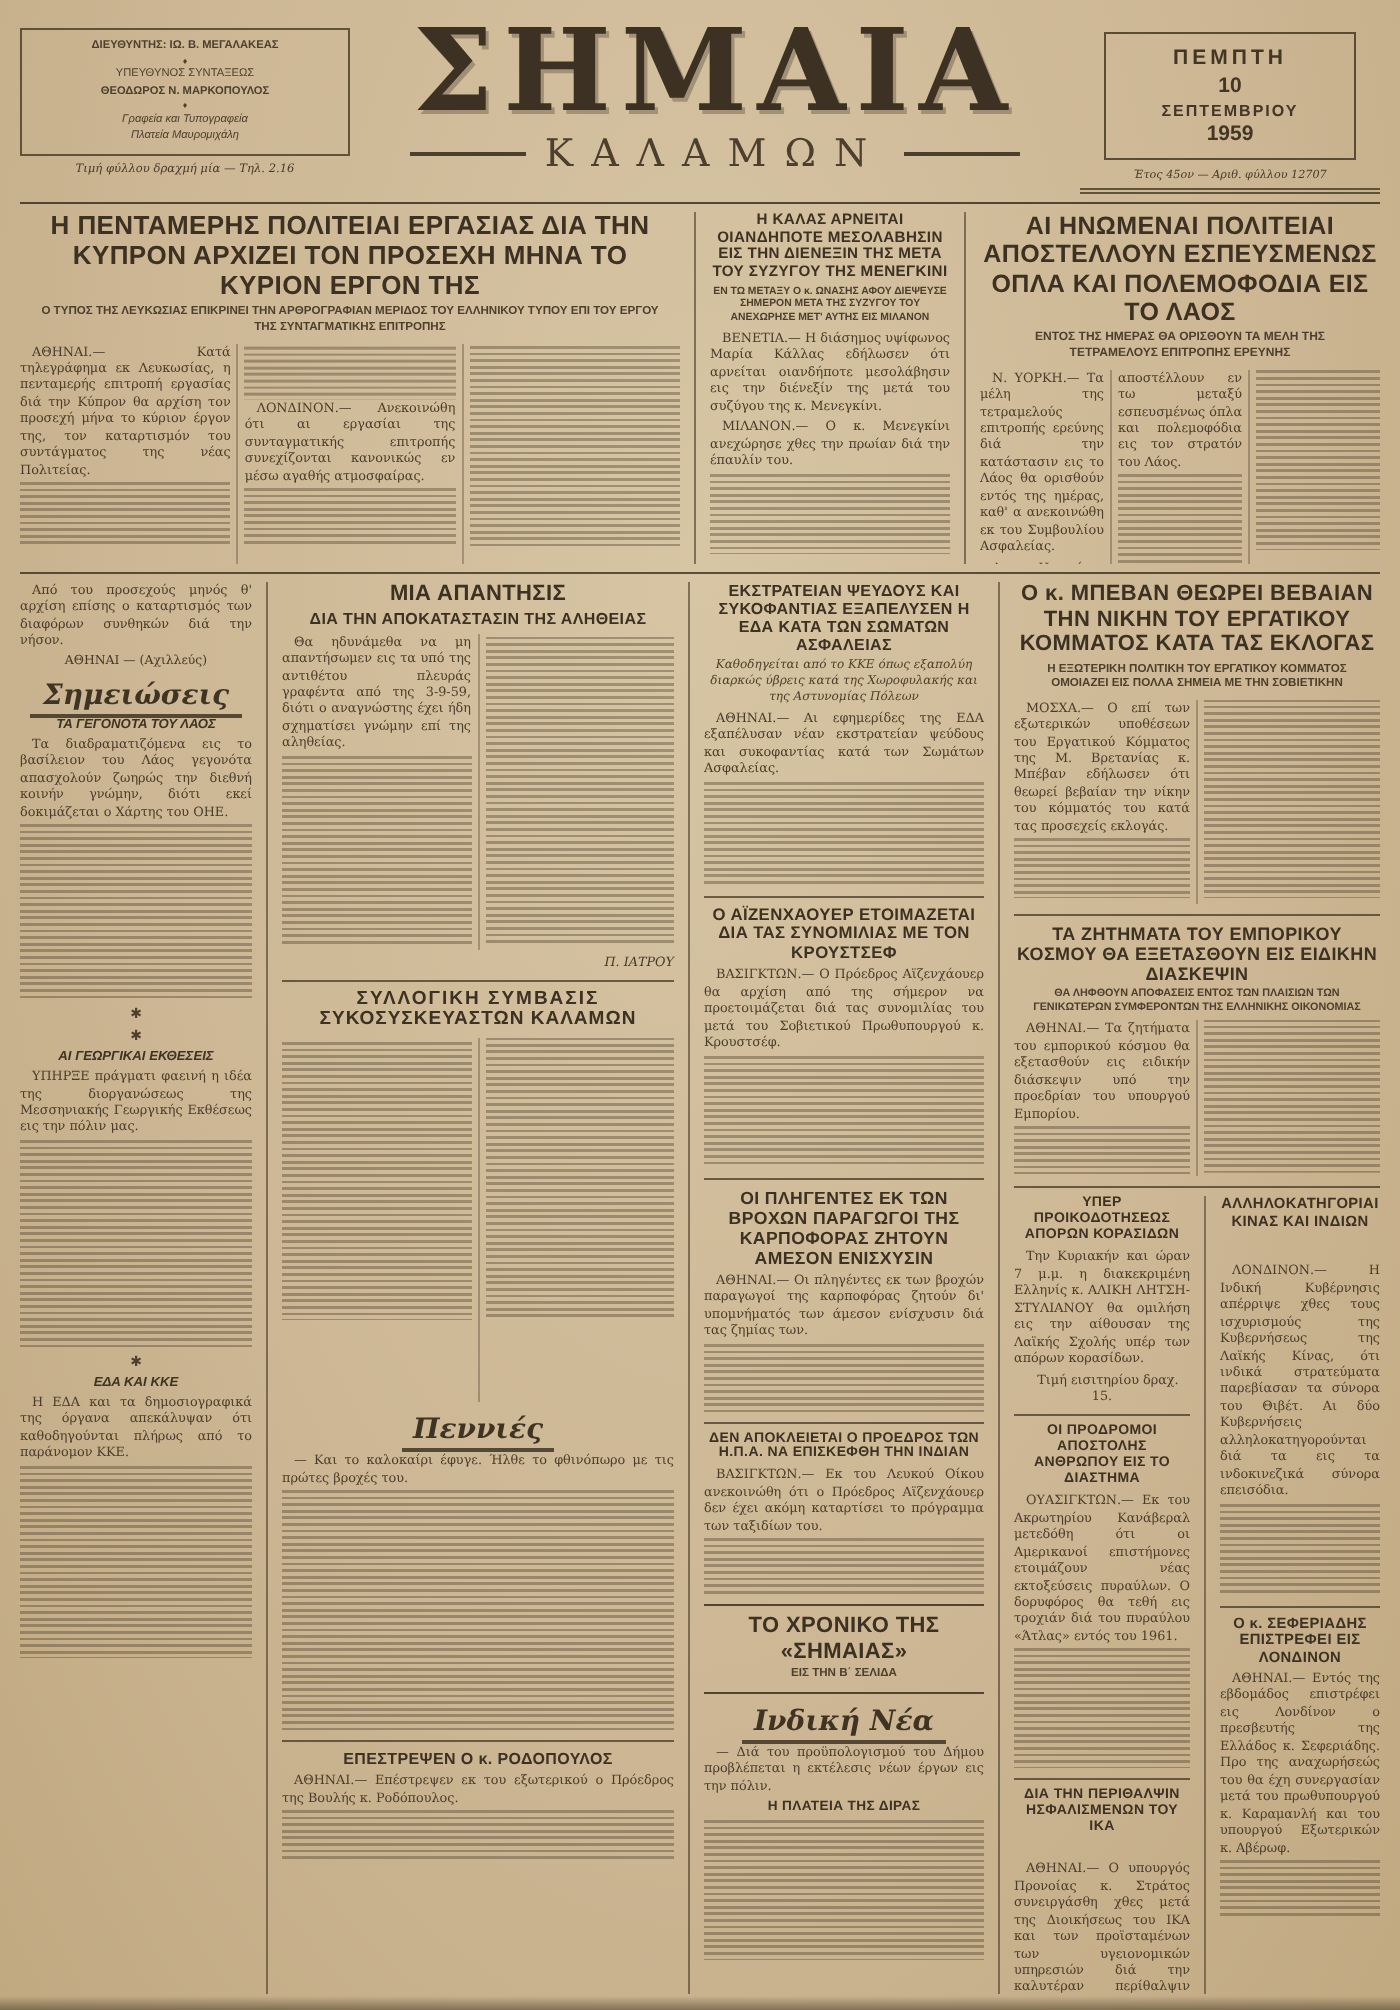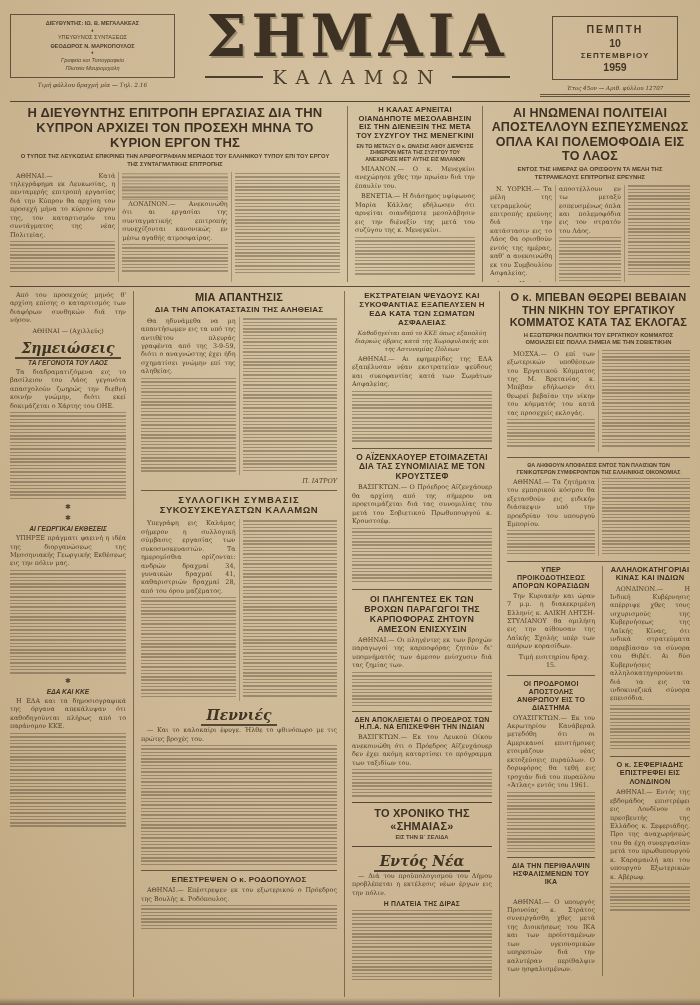--- a/index.html
+++ b/index.html
@@ -106,36 +106,36 @@
       </div>
       <div class="issue-line">Έτος 45ον — Αριθ. φύλλου 12707</div>
     </div>
   </div>
 
   <div class="mast-rule"></div>
 
   <div class="top-band">
 
     <div>
-      <div class="hl" style="font-size:13px">Η ΔΙΕΥΘΥΝΤΗΣ ΕΠΙΤΡΟΠΗ ΕΡΓΑΣΙΑΣ ΔΙΑ ΤΗΝ ΚΥΠΡΟΝ ΑΡΧΙΖΕΙ ΤΟΝ ΠΡΟΣΕΧΗ ΜΗΝΑ ΤΟ ΚΥΡΙΟΝ ΕΡΓΟΝ ΤΗΣ</div>
+      <div class="hl" style="font-size:13px">Η ΠΕΝΤΑΜΕΡΗΣ ΠΟΛΙΤΕΙΑΙ ΕΡΓΑΣΙΑΣ ΔΙΑ ΤΗΝ ΚΥΠΡΟΝ ΑΡΧΙΖΕΙ ΤΟΝ ΠΡΟΣΕΧΗ ΜΗΝΑ ΤΟ ΚΥΡΙΟΝ ΕΡΓΟΝ ΤΗΣ</div>
       <div class="sub" style="font-size:5.8px;margin:3px 8px">Ο ΤΥΠΟΣ ΤΗΣ ΛΕΥΚΩΣΙΑΣ ΕΠΙΚΡΙΝΕΙ ΤΗΝ ΑΡΘΡΟΓΡΑΦΙΑΝ ΜΕΡΙΔΟΣ ΤΟΥ ΕΛΛΗΝΙΚΟΥ ΤΥΠΟΥ ΕΠΙ ΤΟΥ ΕΡΓΟΥ ΤΗΣ ΣΥΝΤΑΓΜΑΤΙΚΗΣ ΕΠΙΤΡΟΠΗΣ</div>
       <div class="bt cols-3" style="height:118px;overflow:hidden">
         <p>ΑΘΗΝΑΙ.— Κατά τηλεγράφημα εκ Λευκωσίας, η πενταμερής επιτροπή εργασίας διά την Κύπρον θα αρχίση τον προσεχή μήνα το κύριον έργον της, τον καταρτισμόν του συντάγματος της νέας Πολιτείας.</p>
         <div class="ink" style="height:60px"></div>
         <p>ΛΟΝΔΙΝΟΝ.— Ανεκοινώθη ότι αι εργασίαι της συνταγματικής επιτροπής συνεχίζονται κανονικώς εν μέσω αγαθής ατμοσφαίρας.</p>
         <div class="ink" style="height:130px"></div>
       </div>
     </div>
 
     <div>
       <div class="hl" style="font-size:7.6px">Η ΚΑΛΑΣ ΑΡΝΕΙΤΑΙ ΟΙΑΝΔΗΠΟΤΕ ΜΕΣΟΛΑΒΗΣΙΝ ΕΙΣ ΤΗΝ ΔΙΕΝΕΞΙΝ ΤΗΣ ΜΕΤΑ ΤΟΥ ΣΥΖΥΓΟΥ ΤΗΣ ΜΕΝΕΓΚΙΝΙ</div>
       <div class="sub" style="font-size:5.2px;margin:2px 0">ΕΝ ΤΩ ΜΕΤΑΞΥ Ο κ. ΩΝΑΣΗΣ ΑΦΟΥ ΔΙΕΨΕΥΣΕ ΣΗΜΕΡΟΝ ΜΕΤΑ ΤΗΣ ΣΥΖΥΓΟΥ ΤΟΥ ΑΝΕΧΩΡΗΣΕ ΜΕΤ' ΑΥΤΗΣ ΕΙΣ ΜΙΛΑΝΟΝ</div>
       <div class="bt" style="height:112px;overflow:hidden">
+        <p>ΒΕΝΕΤΙΑ.— Η διάσημος υψίφωνος Μαρία Κάλλας εδήλωσεν ότι αρνείται οιανδήποτε μεσολάβησιν εις την διένεξίν της μετά του συζύγου της κ. Μενεγκίνι.</p>
         <p>ΜΙΛΑΝΟΝ.— Ο κ. Μενεγκίνι ανεχώρησε χθες την πρωίαν διά την έπαυλίν του.</p>
-        <p>ΒΕΝΕΤΙΑ.— Η διάσημος υψίφωνος Μαρία Κάλλας εδήλωσεν ότι αρνείται οιανδήποτε μεσολάβησιν εις την διένεξίν της μετά του συζύγου της κ. Μενεγκίνι.</p>
         <div class="ink" style="height:40px"></div>
       </div>
     </div>
 
     <div>
       <div class="hl" style="font-size:12.5px">ΑΙ ΗΝΩΜΕΝΑΙ ΠΟΛΙΤΕΙΑΙ ΑΠΟΣΤΕΛΛΟΥΝ ΕΣΠΕΥΣΜΕΝΩΣ ΟΠΛΑ ΚΑΙ ΠΟΛΕΜΟΦΟΔΙΑ ΕΙΣ ΤΟ ΛΑΟΣ</div>
       <div class="sub" style="font-size:6px;margin:3px 10px">ΕΝΤΟΣ ΤΗΣ ΗΜΕΡΑΣ ΘΑ ΟΡΙΣΘΟΥΝ ΤΑ ΜΕΛΗ ΤΗΣ ΤΕΤΡΑΜΕΛΟΥΣ ΕΠΙΤΡΟΠΗΣ ΕΡΕΥΝΗΣ</div>
       <div class="bt cols-3" style="height:112px;overflow:hidden">
         <p>Ν. ΥΟΡΚΗ.— Τα μέλη της τετραμελούς επιτροπής ερεύνης διά την κατάστασιν εις το Λάος θα ορισθούν εντός της ημέρας, καθ' α ανεκοινώθη εκ του Συμβουλίου Ασφαλείας.</p>
         <p>Αι Ηνωμέναι Πολιτείαι αποστέλλουν εν τω μεταξύ εσπευσμένως όπλα και πολεμοφόδια εις τον στρατόν του Λάος.</p>
@@ -194,21 +194,20 @@
         </div>
         <div class="sign">Π. ΙΑΤΡΟΥ</div>
       </div>
 
       <div class="rule"></div>
 
       <div>
         <div class="hl" style="font-size:9.5px;letter-spacing:1px">ΣΥΛΛΟΓΙΚΗ ΣΥΜΒΑΣΙΣ</div>
         <div class="hl" style="font-size:9.5px;letter-spacing:.5px">ΣΥΚΟΣΥΣΚΕΥΑΣΤΩΝ ΚΑΛΑΜΩΝ</div>
         <div class="bt cols-2" style="height:182px;overflow:hidden;margin-top:3px">
-          <p>Υπεγράφη εις Καλάμας σήμερον η συλλογική σύμβασις εργασίας των συκοσυσκευαστών. Τα ημερομίσθια ορίζονται: ανδρών δραχμαί 34, γυναικών δραχμαί 41, καθαριστριών δραχμαί 28, από του όρου μαζέματος.</p>
           <div class="ink" style="height:280px"></div>
         </div>
       </div>
 
       <div class="script-head"><span>Πεννιές</span></div>
       <div class="bt">
         <p>— Και το καλοκαίρι έφυγε. Ήλθε το φθινόπωρο με τις πρώτες βροχές του.</p>
       </div>
       <div class="ink" style="height:120px"></div>
 
@@ -261,41 +260,42 @@
           <p>ΒΑΣΙΓΚΤΩΝ.— Εκ του Λευκού Οίκου ανεκοινώθη ότι ο Πρόεδρος Αϊζενχάουερ δεν έχει ακόμη καταρτίσει το πρόγραμμα των ταξιδίων του.</p>
         </div>
         <div class="ink" style="height:28px"></div>
       </div>
 
       <div class="chron-box">
         <div class="hl" style="font-size:11px">ΤΟ ΧΡΟΝΙΚΟ ΤΗΣ «ΣΗΜΑΙΑΣ»</div>
         <div class="sub" style="font-size:5.8px;margin-top:2px">ΕΙΣ ΤΗΝ Β΄ ΣΕΛΙΔΑ</div>
       </div>
 
-      <div class="script-head"><span>Εντός Νέα</span></div>
+      <div class="script-head"><span>Ινδική Νέα</span></div>
       <div class="bt">
         <p>— Διά του προϋπολογισμού του Δήμου προβλέπεται η εκτέλεσις νέων έργων εις την πόλιν.</p>
       </div>
       <div class="hl" style="font-size:6.8px;margin-top:3px">Η ΠΛΑΤΕΙΑ ΤΗΣ ΔΙΡΑΣ</div>
       <div class="ink" style="height:70px"></div>
     </div>
 
     <div>
       <div>
         <div class="hl" style="font-size:11px">Ο κ. ΜΠΕΒΑΝ ΘΕΩΡΕΙ ΒΕΒΑΙΑΝ ΤΗΝ ΝΙΚΗΝ ΤΟΥ ΕΡΓΑΤΙΚΟΥ ΚΟΜΜΑΤΟΣ ΚΑΤΑ ΤΑΣ ΕΚΛΟΓΑΣ</div>
         <div class="sub" style="font-size:5.8px;margin:3px 6px">Η ΕΞΩΤΕΡΙΚΗ ΠΟΛΙΤΙΚΗ ΤΟΥ ΕΡΓΑΤΙΚΟΥ ΚΟΜΜΑΤΟΣ ΟΜΟΙΑΖΕΙ ΕΙΣ ΠΟΛΛΑ ΣΗΜΕΙΑ ΜΕ ΤΗΝ ΣΟΒΙΕΤΙΚΗΝ</div>
         <div class="bt cols-2" style="height:102px;overflow:hidden">
           <p>ΜΟΣΧΑ.— Ο επί των εξωτερικών υποθέσεων του Εργατικού Κόμματος της Μ. Βρετανίας κ. Μπέβαν εδήλωσεν ότι θεωρεί βεβαίαν την νίκην του κόμματός του κατά τας προσεχείς εκλογάς.</p>
           <div class="ink" style="height:130px"></div>
         </div>
       </div>
 
       <div class="rule"></div>
 
       <div>
+        <div class="hl" style="font-size:9px">ΤΑ ΖΗΤΗΜΑΤΑ ΤΟΥ ΕΜΠΟΡΙΚΟΥ ΚΟΣΜΟΥ ΘΑ ΕΞΕΤΑΣΘΟΥΝ ΕΙΣ ΕΙΔΙΚΗΝ ΔΙΑΣΚΕΨΙΝ</div>
         <div class="sub" style="font-size:5.4px;margin:2px 6px">ΘΑ ΛΗΦΘΟΥΝ ΑΠΟΦΑΣΕΙΣ ΕΝΤΟΣ ΤΩΝ ΠΛΑΙΣΙΩΝ ΤΩΝ ΓΕΝΙΚΩΤΕΡΩΝ ΣΥΜΦΕΡΟΝΤΩΝ ΤΗΣ ΕΛΛΗΝΙΚΗΣ ΟΙΚΟΝΟΜΙΑΣ</div>
         <div class="bt cols-2" style="height:78px;overflow:hidden">
           <p>ΑΘΗΝΑΙ.— Τα ζητήματα του εμπορικού κόσμου θα εξετασθούν εις ειδικήν διάσκεψιν υπό την προεδρίαν του υπουργού Εμπορίου.</p>
           <div class="ink" style="height:100px"></div>
         </div>
       </div>
 
       <div class="rule"></div>
 
       <div class="briefs">
@@ -320,21 +320,21 @@
             <div class="hl" style="font-size:7px">ΔΙΑ ΤΗΝ ΠΕΡΙΘΑΛΨΙΝ ΗΣΦΑΛΙΣΜΕΝΩΝ ΤΟΥ ΙΚΑ</div>
             <div class="bt" style="margin-top:12px">
               <p>ΑΘΗΝΑΙ.— Ο υπουργός Προνοίας κ. Στράτος συνειργάσθη χθες μετά της Διοικήσεως του ΙΚΑ και των προϊσταμένων των υγειονομικών υπηρεσιών διά την καλυτέραν περίθαλψιν των ησφαλισμένων.</p>
             </div>
           </div>
         </div>
 
         <div>
           <div>
             <div class="hl" style="font-size:7.4px">ΑΛΛΗΛΟΚΑΤΗΓΟΡΙΑΙ ΚΙΝΑΣ ΚΑΙ ΙΝΔΙΩΝ</div>
-            <div class="bt" style="margin-top:2px">
+            <div class="bt" style="margin-top:16px">
               <p>ΛΟΝΔΙΝΟΝ.— Η Ινδική Κυβέρνησις απέρριψε χθες τους ισχυρισμούς της Κυβερνήσεως της Λαϊκής Κίνας, ότι ινδικά στρατεύματα παρεβίασαν τα σύνορα του Θιβέτ. Αι δύο Κυβερνήσεις αλληλοκατηγορούνται διά τα εις τα ινδοκινεζικά σύνορα επεισόδια.</p>
             </div>
             <div class="ink" style="height:46px"></div>
           </div>
           <div class="rule"></div>
           <div>
             <div class="hl" style="font-size:7.4px">Ο κ. ΣΕΦΕΡΙΑΔΗΣ ΕΠΙΣΤΡΕΦΕΙ ΕΙΣ ΛΟΝΔΙΝΟΝ</div>
             <div class="bt" style="margin-top:2px">
               <p>ΑΘΗΝΑΙ.— Εντός της εβδομάδος επιστρέφει εις Λονδίνον ο πρεσβευτής της Ελλάδος κ. Σεφεριάδης. Προ της αναχωρήσεώς του θα έχη συνεργασίαν μετά του πρωθυπουργού κ. Καραμανλή και του υπουργού Εξωτερικών κ. Αβέρωφ.</p>
             </div>

